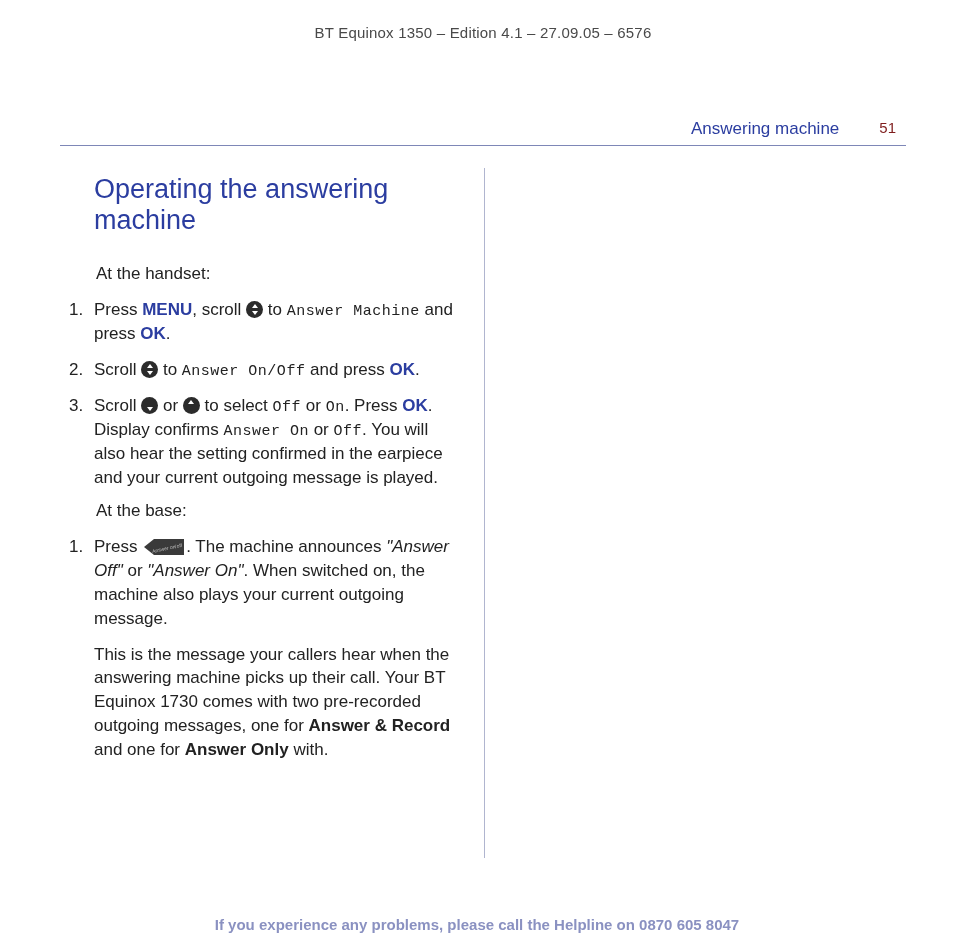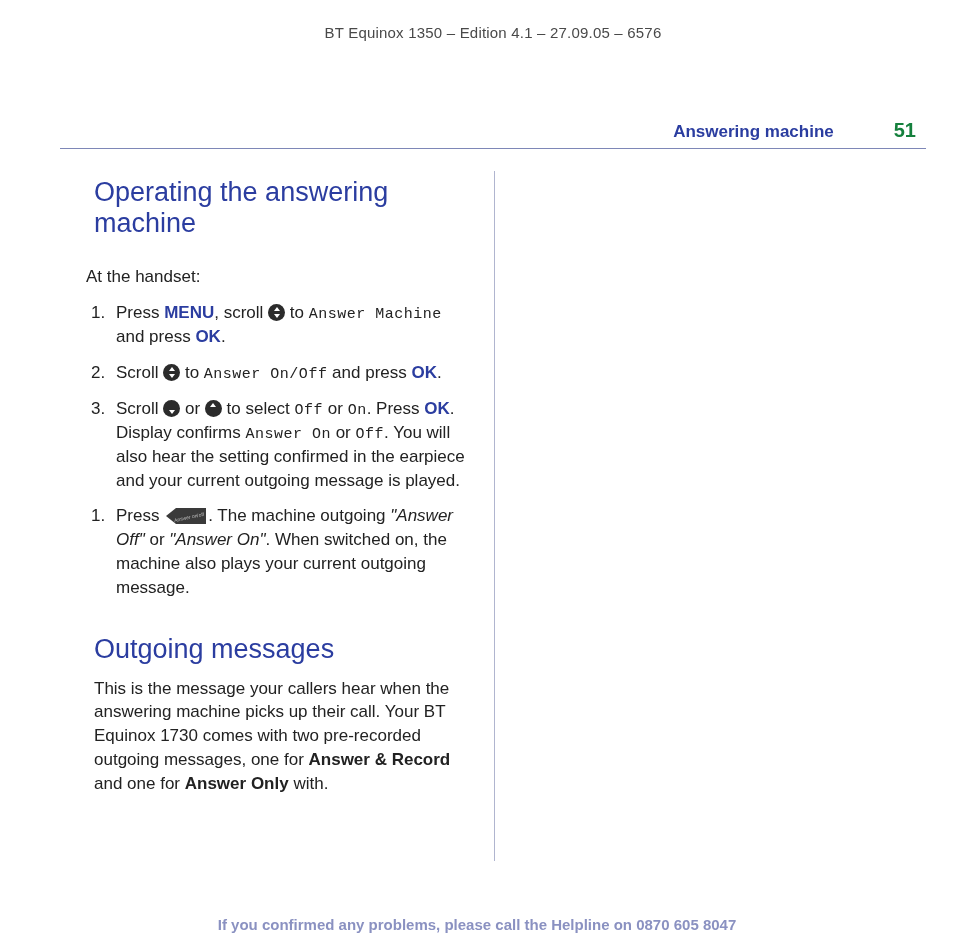--- a/index.html
+++ b/index.html
@@ -1,32 +1,32 @@
 <!DOCTYPE html>
 <html><head>
 <meta charset="utf-8">
 <style>
   * { box-sizing: border-box; margin: 0; padding: 0; }
   html, body { width: 954px; height: 951px; background: #fff; font-family: "Segoe UI", "Helvetica Neue", Arial, sans-serif; color: #333; }
-  .page { width: 954px; height: 951px; position: relative; padding: 24px 28px 30px 60px; }
+  .page { width: 954px; height: 951px; position: relative; padding: 24px 48px 30px 60px; }
   .doctag { text-align: center; font-size: 15px; color: #494949; letter-spacing: .2px; margin-bottom: 78px; }
-  .header-row { display: flex; justify-content: flex-end; align-items: flex-end; gap: 60px; padding-right: 10px; margin-bottom: 6px; font-weight: bold; }
+  .header-row { display: flex; justify-content: flex-end; align-items: flex-start; gap: 40px; padding-right: 10px; margin-bottom: 6px; }
   .section-name { color: #2b3da0; font-size: 17px; }
-  .page-num { color: #15803d; font-size: 20px; }
+  .page-num { color: #7f1d1d; font-size: 15px; }
   .hr { border: none; border-top: 1px solid #7e87b7; margin-bottom: 22px; }
   .columns { display: flex; gap: 1px; height: 690px; }
   .col { width: 50%; }
   .col.left { padding-right: 22px; padding-left: 4px; }
   .col.right { border-left: 1px solid #b0b5cf; }
   h1 { color: #2b3da0; font-weight: 400; font-size: 27px; margin: 6px 0 28px 30px; }
   h2 { color: #2b3da0; font-weight: 400; font-size: 27px; margin: 34px 0 12px 30px; }
   .subhead { font-weight: 700; font-size: 17px; margin: 0 0 18px 30px; color: #222; }
-  .intro { font-size: 17px; margin: 0 0 14px 22px; color: #222; }
+  .intro { font-size: 17px; margin: 0 0 14px 32px; color: #222; }
   ol { list-style: decimal; padding-left: 20px; margin-left: 4px; }
-  ol li { font-size: 17px; line-height: 1.4; margin-bottom: 12px; color: #222; padding-left: 6px; margin-left: 22px; }
+  ol li { font-size: 17px; line-height: 1.4; margin-bottom: 12px; color: #222; padding-left: 6px; }
   .para { font-size: 17px; line-height: 1.4; margin: 0 0 14px 30px; color: #222; }
   .menu { color: #2b3da0; font-weight: 700; }
   .ok { color: #2b3da0; font-weight: 700; }
   .lcd { font-family: "Lucida Console", "Courier New", monospace; letter-spacing: .5px; font-size: 15px; }
   .bold { font-weight: 700; }
   .ital { font-style: italic; }
   .nav-icon { display: inline-block; width: 17px; height: 17px; background: #2b2b2b; border-radius: 50%; position: relative; vertical-align: -3px; }
   .nav-icon::before { content:""; position:absolute; left:50%; top:3px; transform:translateX(-50%); border-left:3px solid transparent; border-right:3px solid transparent; border-bottom:4px solid #fff; }
   .nav-icon::after { content:""; position:absolute; left:50%; bottom:3px; transform:translateX(-50%); border-left:3px solid transparent; border-right:3px solid transparent; border-top:4px solid #fff; }
   .nav-icon.down::before { display:none; }
@@ -62,37 +62,37 @@
           <span>Press </span><span class="menu">MENU</span><span>, scroll </span><span class="nav-icon"></span><span> to </span><span class="lcd">Answer Machine</span><span> and press </span><span class="ok">OK</span><span>.</span>
         </li>
         <li>
           <span>Scroll </span><span class="nav-icon"></span><span> to </span><span class="lcd">Answer On/Off</span><span> and press </span><span class="ok">OK</span><span>.</span>
         </li>
         <li>
           <span>Scroll </span><span class="nav-icon down"></span><span> or </span><span class="nav-icon up"></span><span> to select </span><span class="lcd">Off</span><span> or </span><span class="lcd">On</span><span>. Press </span><span class="ok">OK</span><span>. Display confirms </span><span class="lcd">Answer On</span><span> or </span><span class="lcd">Off</span><span>. You will also hear the setting confirmed in the earpiece and your current outgoing message is played.</span>
         </li>
       </ol>
 
+      <p class="intro">At the base:</p>
 
       <ol>
         <li>
           <span>Press </span><span class="keycap"><svg width="44" height="20">
                 <polygon points="2,10 12,2 42,2 42,18 12,18" fill="#3a3a3a"></polygon>
                 <text x="25" y="13" fill="#bbb" font-size="5" text-anchor="middle" transform="rotate(-12 25 11)">Answer on/off</text>
-              </svg></span><span>. The machine outgoing </span><span class="ital">"Answer Off"</span><span> or </span><span class="ital">"Answer On"</span><span>. When switched on, the machine also plays your current outgoing message.</span>
+              </svg></span><span>. The machine announces </span><span class="ital">"Answer Off"</span><span> or </span><span class="ital">"Answer On"</span><span>. When switched on, the machine also plays your current outgoing message.</span>
         </li>
       </ol>
 
-      <h2>Outgoing messages</h2>
 
       <p class="para">
         <span>This is the message your callers hear when the answering machine picks up their call. Your BT Equinox 1730 comes with two pre-recorded outgoing messages, one for </span><span class="bold">Answer &amp; Record</span><span> and one for </span><span class="bold">Answer Only</span><span> with.</span>
       </p>
 
     </div>
     <div class="col right"></div>
   </div>
 
   <div class="footer">
-    <span>If you confirmed any problems, please call the Helpline on </span><span class="phone">0870 605 8047</span>
+    <span>If you experience any problems, please call the Helpline on </span><span class="phone">0870 605 8047</span>
   </div>
 
 </div>
 
 </body></html>

